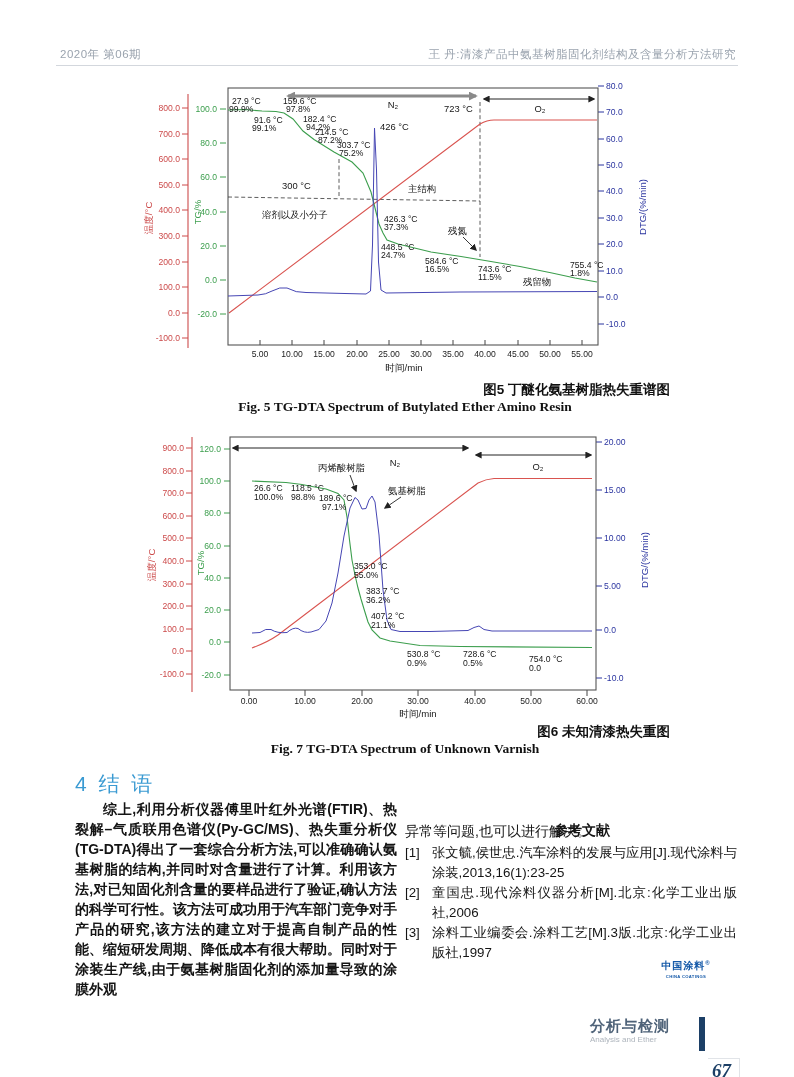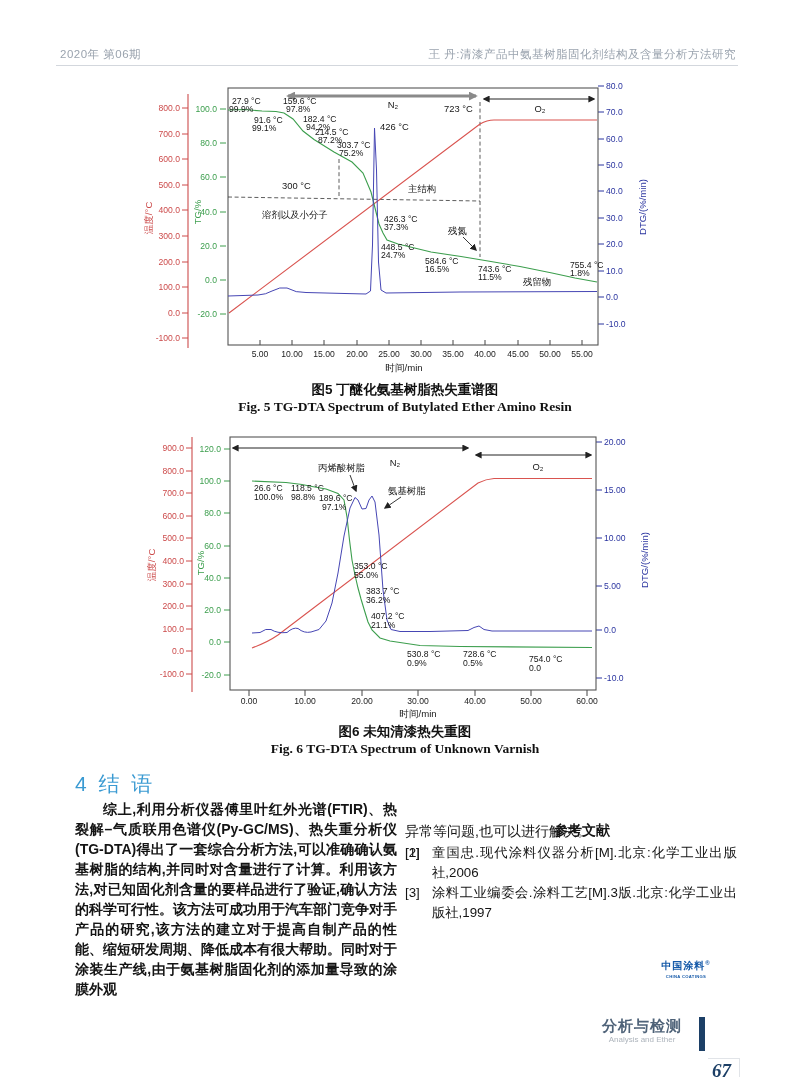--- a/index.html
+++ b/index.html
@@ -15,39 +15,39 @@
   .e{text-anchor:end;}
   .m{text-anchor:middle;}
   .ax{font-size:9.6px;text-anchor:middle;}
   text.a{font-size:8.6px;fill:#161616;}
   text.b{font-size:9.4px;fill:#161616;}
   .box{fill:none;stroke:#555;stroke-width:1.1;}
   .dash-g path{stroke:#333;stroke-width:.8;fill:none;stroke-dasharray:4 2.6;}
   .curves path{fill:none;}
   
   .cap{left:140px;width:530px;text-align:center;}
-  .cap-cn{font-weight:700;font-size:13.5px;color:#111;}
+  .cap-cn{font-weight:700;font-size:13.5px;color:#111;text-align:right;}
   .cap-en{font-family:"Liberation Serif","DejaVu Serif",serif;font-weight:700;font-size:13.5px;color:#111;}
   
   .sec-h{left:75px;top:770px;font-size:21px;font-weight:400;color:#3a9ad2;letter-spacing:3px;}
   .para{font-size:14px;line-height:20px;text-align:justify;}
   .pl{left:75px;top:799px;width:322px;text-indent:2em;font-weight:bold;}
   .pr{left:405px;top:781px;width:330px;margin-top:40px;}
   .ref-h{left:417px;top:822px;width:330px;text-align:center;font-weight:700;font-size:14px;}
   .refs{left:405px;top:843px;width:332px;font-size:13.3px;line-height:20px;}
   .ref{position:relative;padding-left:27px;text-align:justify;}
   .ref .no{position:absolute;left:0;}
   
   .logo{left:660px;top:959px;width:52px;text-align:center;color:#1358a8;}
   .logo-cn{font-size:10px;font-weight:700;letter-spacing:1px;}
   .logo-reg{font-size:6px;vertical-align:super;}
   .logo-en{font-size:4.2px;letter-spacing:.3px;margin-top:1px;font-weight:700;}
   
   .footer{left:590px;top:1017px;display:flex;align-items:flex-start;}
-  .f-text{width:104px;text-align:center;margin-right:5px;}
+  .f-text{width:104px;text-align:left;margin-right:5px;}
   .f-cn{font-size:15px;font-weight:700;color:#4e6278;letter-spacing:1px;line-height:18px;}
   .f-en{font-size:8px;color:#adb4bc;}
   .f-bar{width:6px;height:34px;background:#1c3f66;margin-right:3px;}
   .f-num-box{border:1px solid #e1e4e8;border-left:none;padding:1px 8px 8px 4px;margin-top:41px;}
   .f-num{font-family:"Liberation Serif","DejaVu Serif",serif;font-style:italic;font-weight:700;font-size:19px;color:#1c3f66;}
 </style>
 </head>
 <body>
 
 <div class="abs hdr" style="left:60px;">2020年  第06期</div>
@@ -270,30 +270,31 @@
     <text class="a" x="407" y="657">530.8 °C</text>
     <text class="a" x="407" y="666">0.9%</text>
     <text class="a" x="463" y="657">728.6 °C</text>
     <text class="a" x="463" y="666">0.5%</text>
     <text class="a" x="529" y="662">754.0 °C</text>
     <text class="a" x="529" y="671">0.0</text>
   </g>
 </svg>
 
 <div class="abs cap cap-cn" style="top:723px">图6   未知清漆热失重图</div>
-<div class="abs cap cap-en" style="top:741px">Fig. 6   TG-DTA Spectrum of Unknown Varnish</div>
+<div class="abs cap cap-en" style="top:741px">Fig. 7   TG-DTA Spectrum of Unknown Varnish</div>
 
 <div class="abs sec-h">4  结  语</div>
 <div class="abs para pl">综上,利用分析仪器傅里叶红外光谱(FTIR)、热裂解–气质联用色谱仪(Py-GC/MS)、热失重分析仪(TG-DTA)得出了一套综合分析方法,可以准确确认氨基树脂的结构,并同时对含量进行了计算。利用该方法,对已知固化剂含量的要样品进行了验证,确认方法的科学可行性。该方法可成功用于汽车部门竞争对手产品的研究,该方法的建立对于提高自制产品的性能、缩短研发周期、降低成本有很大帮助。同时对于涂装生产线,由于氨基树脂固化剂的添加量导致的涂膜外观</div>
 <div class="abs para pr">异常等问题,也可以进行解决。</div>
 
 <div class="abs ref-h">参考文献</div>
 <div class="abs refs">
   <div class="ref">
     <span class="no">[1]</span>
+    <span>张文毓,侯世忠.汽车涂料的发展与应用[J].现代涂料与涂装,2013,16(1):23-25</span>
   </div>
   <div class="ref">
     <span class="no">[2]</span>
     <span>童国忠.现代涂料仪器分析[M].北京:化学工业出版社,2006</span>
   </div>
   <div class="ref">
     <span class="no">[3]</span>
     <span>涂料工业编委会.涂料工艺[M].3版.北京:化学工业出版社,1997</span>
   </div>
 </div>

